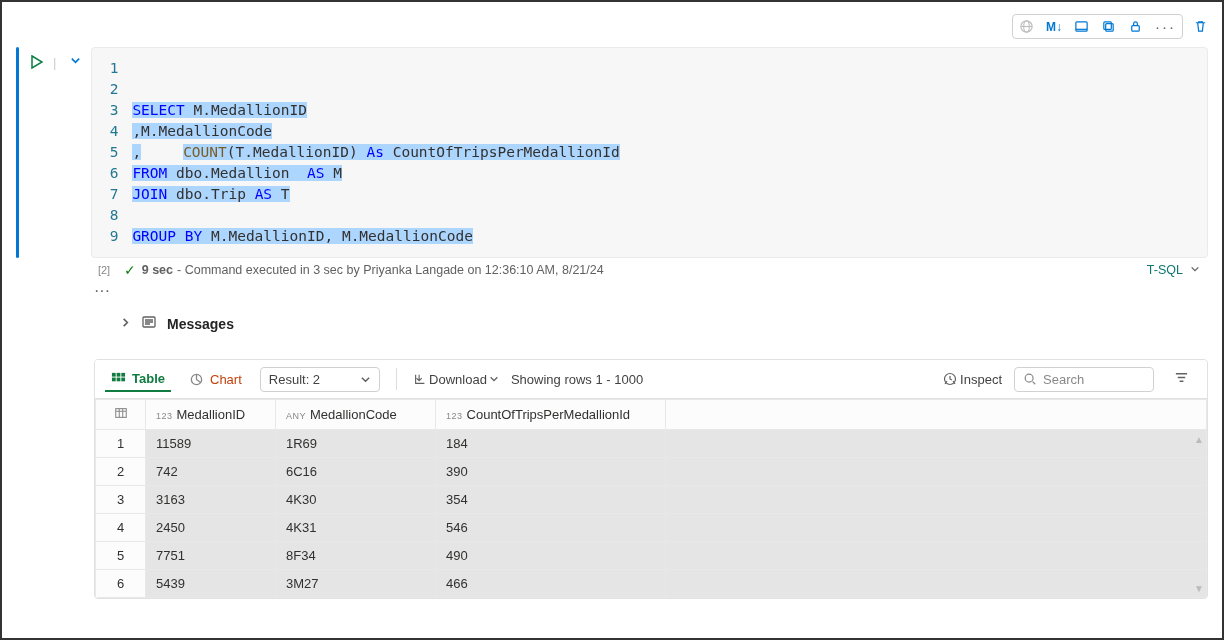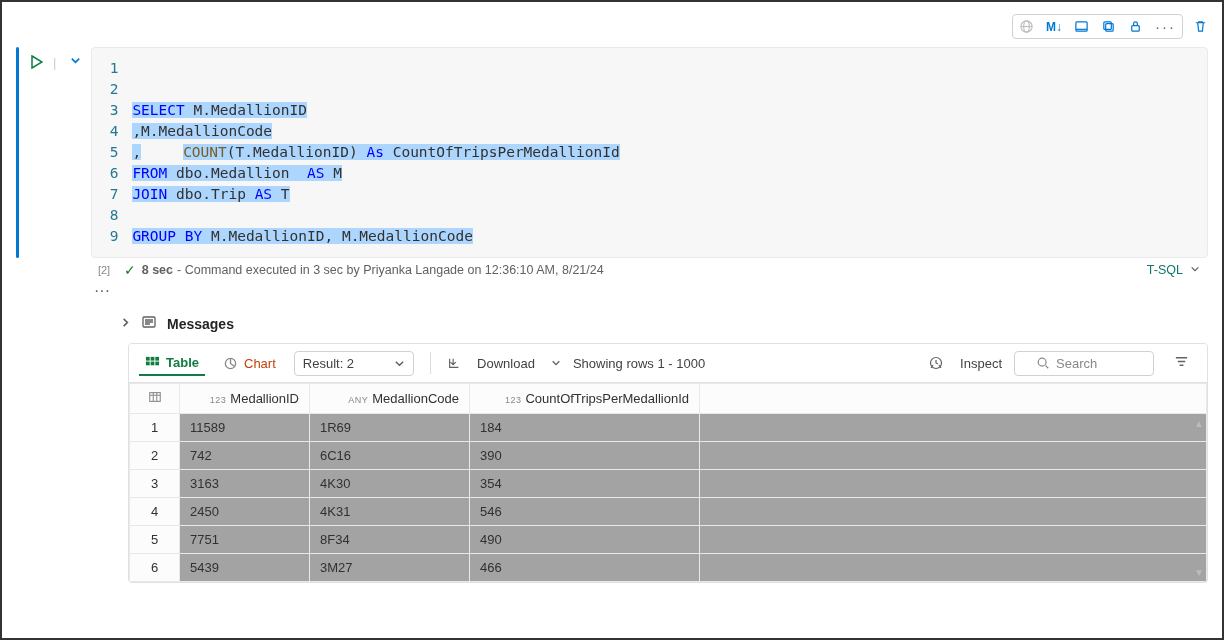--- a/index.html
+++ b/index.html
@@ -80,28 +80,28 @@
     }
     .cell-idx { width: 28px; color: #888; font-size: 11px; text-align:center; }
     .checkmark { color: #107c10; margin-right: 6px; font-size: 14px; margin-left: 6px;}
     .status-row .fill { flex: 1; }
     .tsql { color: #0f766e; padding-right: 8px; }
     .more-dots { color: #616161; font-size:16px; padding: 4px 0; margin-left: 78px; }
     .messages-row {
       display: flex;
       align-items: center;
       gap: 10px;
-      margin: 10px 0 10px 104px;
+      margin: 10px 0 26px 104px;
       font-size: 14px;
       font-weight: 600;
       color: #242424;
     }
     .msg-chevron { font-weight: normal; color:#616161; cursor:pointer; font-size:12px;}
     .results-panel {
-      margin-left: 112px;
+      margin-left: 78px;
       border: 1px solid #e1e1e1;
       border-radius: 4px;
       overflow: hidden;
     }
     .results-toolbar {
       display: flex;
       align-items: center;
       gap: 12px;
       padding: 6px 10px;
       border-bottom: 1px solid #e1e1e1;
@@ -139,47 +139,46 @@
       padding: 6px 10px;
       font-size: 14px;
       border: 2px solid #c40000;
       border-radius: 3px;
       margin-left: 4px;
       color: #323130;
       cursor: pointer;
     }
     .toolbar-sep { width:1px; height:22px; background:#ddd; margin:0 4px;}
     .toolbar-plain {
-      display:flex; align-items:center; gap:16px; color:#424242; font-size:13px; cursor:pointer;
+      display:flex; align-items:center; gap:2px; color:#424242; font-size:13px; cursor:pointer;
     }
     .search-box {
       display:flex; align-items:center; gap:6px;
       border:1px solid #d1d1d1; border-radius:4px;
-      padding:4px 21px; flex:0 0 140px; color:#888;
+      padding:4px 8px; flex:0 0 140px; color:#888;
     }
     .filter-icon { color:#616161; cursor:pointer; padding:4px 8px; font-size:15px;}
     .data-table {
       width: 100%;
       border-collapse: collapse;
       table-layout: fixed;
       position: relative;
     }
     .data-table th, .data-table td {
       border: 1px solid #e8e8e8;
       padding: 6px 10px;
       text-align: left;
       font-size: 13px;
       color: #323130;
-      background: #a3a3a3;
+      background: #e5e5e5;
       white-space: nowrap;
     }
     .data-table th {
       background: #fcfcfc;
       font-weight: 400;
-      text-align: right;
     }
     .row-hdr {
       width: 50px;
       text-align: center !important;
       background: #fcfcfc !important;
       color: #616161;
     }
     .col-type {
       font-size: 9px;
       color: #888;
@@ -285,21 +284,21 @@
         <span class="line-no">9</span>
         <span class="code-text"><span class="kw hl">GROUP BY</span><span class="hl"> M.MedallionID, M.MedallionCode</span></span>
       </div>
     </div>
 </div>
 
 <div class="status-row">
   <div style="width:74px;"></div>
   <div class="cell-idx">[2]</div>
   <span class="checkmark">✓</span>
-  <span><b>8 sec</b></span>
+  <span><b>9 sec</b></span>
   <span style="margin-left:4px;">- Command executed in 3 sec by Priyanka Langade on 12:36:10 AM, 8/21/24</span>
   <span class="fill"></span>
   <span class="tsql">
     <span>T-SQL</span>
     <svg width="10" height="10" viewBox="0 0 12 12" style="margin-left:4px;">
         <path d="M2 4 L6 8 L10 4" fill="none" stroke="#616161" stroke-width="1.5"></path>
       </svg>
   </span>
 </div>
 

